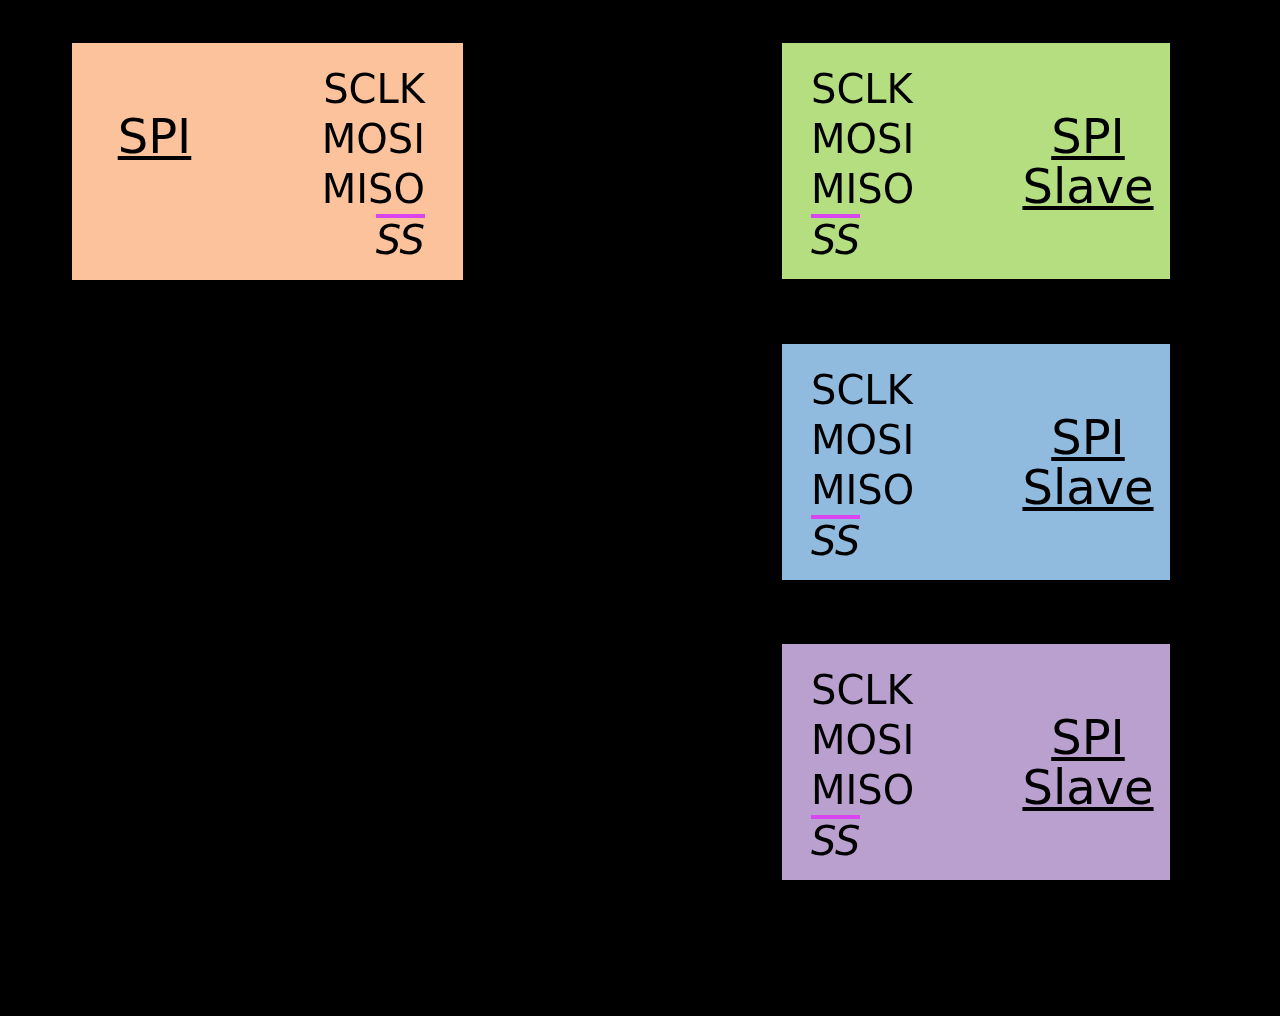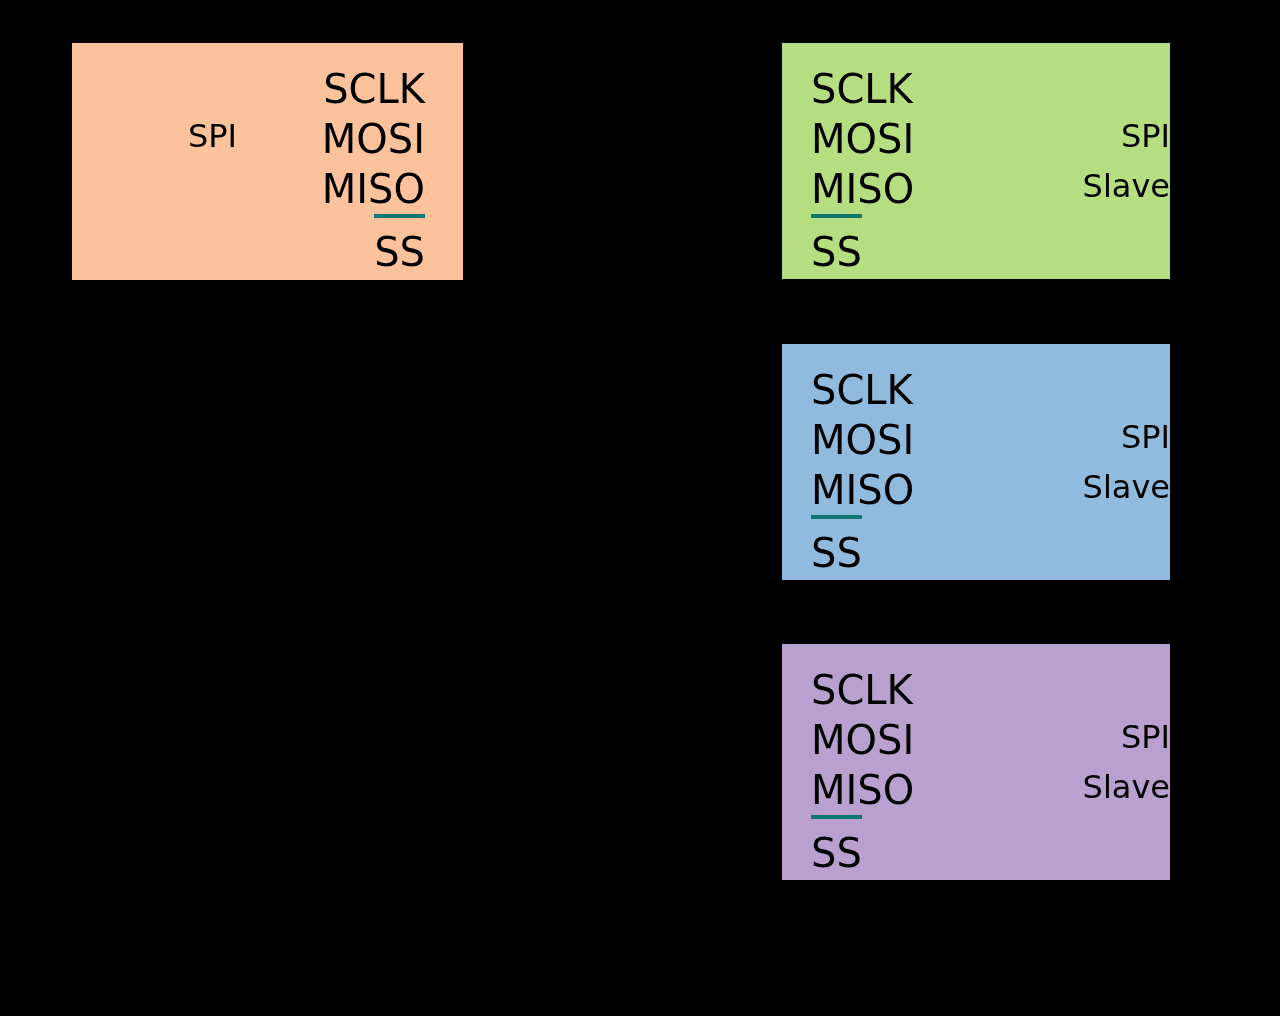--- a/index.html
+++ b/index.html
@@ -45,39 +45,41 @@
     right: 38px;
     text-align: right;
   }
   .slave-box .pins {
     left: 29px;
     text-align: left;
   }
   .role {
     position: absolute;
     top: 68px;
-    font-size: 32px;
+    font-size: 48px;
     line-height: 50px;
     color: #000;
-    text-align: right;
+    text-align: center;
     white-space: nowrap;
+    text-decoration: underline;
   }
   #master-box .role {
     left: 0;
     width: 165px;
   }
   .slave-box .role {
     left: 224px;
     width: 164px;
   }
   .ss {
     display: inline-block;
-    border-top: 4px solid #0f766e;
-    padding-top: 14px;
+    border-top: 4px solid #d946ef;
+    padding-top: 2px;
     line-height: 1;
+    font-style: italic;
   }
 </style>
 </head>
 <body style="background-color: rgb(0, 0, 0);">
 
 <div class="box" id="master-box" style="background-color: rgb(252, 194, 156);">
   <div class="pins">
     <div>SCLK</div>
     <div>MOSI</div>
     <div>MISO</div>

